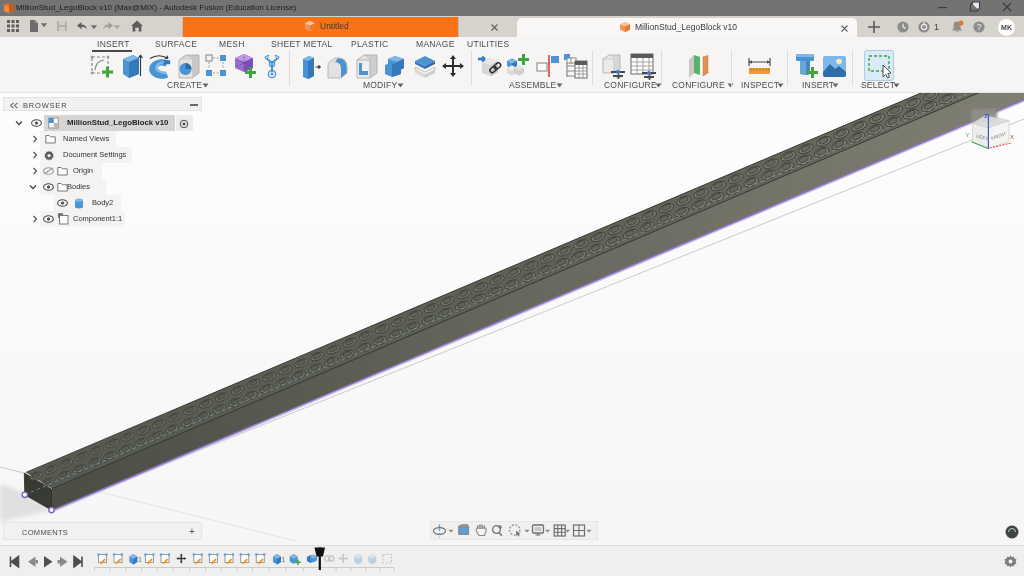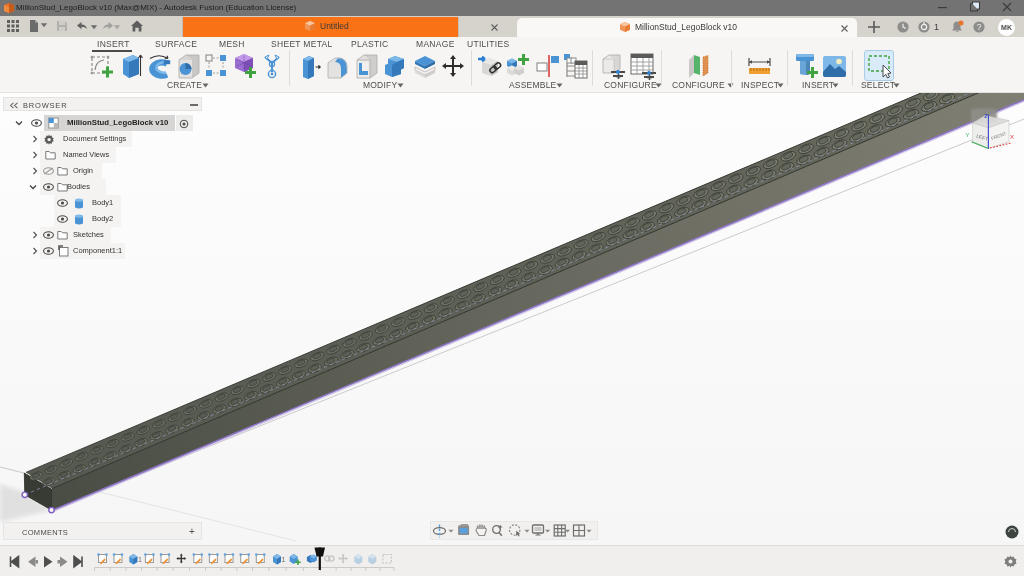--- a/index.html
+++ b/index.html
@@ -915,43 +915,43 @@
   </svg>
   <span class="t" style="left:64px;font-weight:bold;color:#1e1e1e;font-size:7.8px;">MillionStud_LegoBlock v10</span>
   <div class="rowbg" style="left:173px;width:17px;background:#ececea;"></div>
   <svg class="abs" style="left:176px;top:4px" width="10" height="10" viewBox="0 0 10 10">
         <circle cx="5" cy="5" r="3.8" fill="none" stroke="#4a4a4a" stroke-width="1"></circle>
         <circle cx="5" cy="5" r="1.5" fill="#4a4a4a"></circle>
       </svg>
  </div>
 
  <div class="brow">
+  <div class="rowbg" style="left:37px;width:76px;"></div>
+  <svg class="chev" style="left:28px" viewBox="0 0 8 8">
+        <path d="M2.5 1 L5.5 4 L2.5 7" fill="none" stroke="#555" stroke-width="1.2"></path>
+      </svg>
+  <svg class="abs" style="left:42px;top:3px" width="11" height="10" viewBox="0 0 11 10">
+        <path d="M0.8 1.5 L4.2 1.5 L5.4 2.8 L10.2 2.8 L10.2 9 L0.8 9 z" fill="#fdfdfd" stroke="#7a7a7a" stroke-width="1"></path>
+      </svg>
+  <span class="t" style="left:60px">Named Views</span>
+ </div>
+
+ <div class="brow">
   <div class="rowbg" style="left:37px;width:92px;"></div>
   <svg class="chev" style="left:28px" viewBox="0 0 8 8">
         <path d="M2.5 1 L5.5 4 L2.5 7" fill="none" stroke="#555" stroke-width="1.2"></path>
       </svg>
   <svg class="abs" style="left:41px;top:2.5px" width="11" height="11" viewBox="0 0 11 11">
    <path d="M5.5 0.5 L6.4 2.2 L8.4 1.7 L8.8 3.7 L10.6 4.3 L9.7 6.1 L10.6 7.9 L8.8 8.5 L8.4 10.5 L6.4 10 L5.5 11.7 L4.6 10 L2.6 10.5 L2.2 8.5 L0.4 7.9 L1.3 6.1 L0.4 4.3 L2.2 3.7 L2.6 1.7 L4.6 2.2 z" fill="#5a5a5a" transform="scale(0.92)"></path>
    <circle cx="5.1" cy="5.6" r="1.7" fill="#f4f3f1"></circle>
   </svg>
   <span class="t" style="left:60px">Document Settings</span>
  </div>
 
  <div class="brow">
-  <div class="rowbg" style="left:37px;width:76px;"></div>
-  <svg class="chev" style="left:28px" viewBox="0 0 8 8">
-        <path d="M2.5 1 L5.5 4 L2.5 7" fill="none" stroke="#555" stroke-width="1.2"></path>
-      </svg>
-  <svg class="abs" style="left:42px;top:3px" width="11" height="10" viewBox="0 0 11 10">
-        <path d="M0.8 1.5 L4.2 1.5 L5.4 2.8 L10.2 2.8 L10.2 9 L0.8 9 z" fill="#fdfdfd" stroke="#7a7a7a" stroke-width="1"></path>
-      </svg>
-  <span class="t" style="left:60px">Named Views</span>
- </div>
-
- <div class="brow">
   <div class="rowbg" style="left:37px;width:62px;"></div>
   <svg class="chev" style="left:28px" viewBox="0 0 8 8">
         <path d="M2.5 1 L5.5 4 L2.5 7" fill="none" stroke="#555" stroke-width="1.2"></path>
       </svg>
   <svg class="abs" style="left:40px;top:3.5px" width="11" height="8" viewBox="0 0 13 9">
         <ellipse cx="6.5" cy="4.5" rx="5.8" ry="3.9" fill="none" stroke="#9a9a9a" stroke-width="1.3"></ellipse>
         <path d="M1.5 8 L11.5 1" stroke="#9a9a9a" stroke-width="1.3"></path>
       </svg>
   <svg class="abs" style="left:54px;top:3px" width="11" height="10" viewBox="0 0 11 10">
         <path d="M0.8 1.5 L4.2 1.5 L5.4 2.8 L10.2 2.8 L10.2 9 L0.8 9 z" fill="#fdfdfd" stroke="#7a7a7a" stroke-width="1"></path>
@@ -966,61 +966,35 @@
       </svg>
   <svg class="abs" style="left:40px;top:3.5px" width="11" height="8" viewBox="0 0 13 9">
         <ellipse cx="6.5" cy="4.5" rx="5.8" ry="3.9" fill="none" stroke="#4a4a4a" stroke-width="1.3"></ellipse>
         <circle cx="6.5" cy="4.5" r="1.9" fill="#4a4a4a"></circle>
       </svg>
   <svg class="abs" style="left:54px;top:3px" width="11" height="10" viewBox="0 0 11 10">
         <path d="M0.8 1.5 L4.2 1.5 L5.4 2.8 L10.2 2.8 L10.2 9 L0.8 9 z" fill="#fdfdfd" stroke="#7a7a7a" stroke-width="1"></path>
       </svg>
   <span class="t" style="left:64px">Bodies</span>
  </div>
+
 
  <div class="brow">
   <div class="rowbg" style="left:51px;width:67px;"></div>
   <svg class="abs" style="left:54px;top:3.5px" width="11" height="8" viewBox="0 0 13 9">
         <ellipse cx="6.5" cy="4.5" rx="5.8" ry="3.9" fill="none" stroke="#4a4a4a" stroke-width="1.3"></ellipse>
         <circle cx="6.5" cy="4.5" r="1.9" fill="#4a4a4a"></circle>
       </svg>
   <svg class="abs" style="left:71px;top:2.5px" width="10" height="11" viewBox="0 0 10 11">
         <path d="M1 2.2 L1 8.8 A4 1.6 0 0 0 9 8.8 L9 2.2 z" fill="#4a93d4"></path>
         <ellipse cx="5" cy="2.2" rx="4" ry="1.6" fill="#7db8e8"></ellipse>
       </svg>
-  <span class="t" style="left:89px">Body1</span>
- </div>
-
- <div class="brow">
-  <div class="rowbg" style="left:51px;width:67px;"></div>
-  <svg class="abs" style="left:54px;top:3.5px" width="11" height="8" viewBox="0 0 13 9">
-        <ellipse cx="6.5" cy="4.5" rx="5.8" ry="3.9" fill="none" stroke="#4a4a4a" stroke-width="1.3"></ellipse>
-        <circle cx="6.5" cy="4.5" r="1.9" fill="#4a4a4a"></circle>
-      </svg>
-  <svg class="abs" style="left:71px;top:2.5px" width="10" height="11" viewBox="0 0 10 11">
-        <path d="M1 2.2 L1 8.8 A4 1.6 0 0 0 9 8.8 L9 2.2 z" fill="#4a93d4"></path>
-        <ellipse cx="5" cy="2.2" rx="4" ry="1.6" fill="#7db8e8"></ellipse>
-      </svg>
   <span class="t" style="left:89px">Body2</span>
  </div>
 
- <div class="brow">
-  <div class="rowbg" style="left:37px;width:71px;"></div>
-  <svg class="chev" style="left:28px" viewBox="0 0 8 8">
-        <path d="M2.5 1 L5.5 4 L2.5 7" fill="none" stroke="#555" stroke-width="1.2"></path>
-      </svg>
-  <svg class="abs" style="left:40px;top:3.5px" width="11" height="8" viewBox="0 0 13 9">
-        <ellipse cx="6.5" cy="4.5" rx="5.8" ry="3.9" fill="none" stroke="#4a4a4a" stroke-width="1.3"></ellipse>
-        <circle cx="6.5" cy="4.5" r="1.9" fill="#4a4a4a"></circle>
-      </svg>
-  <svg class="abs" style="left:54px;top:3px" width="11" height="10" viewBox="0 0 11 10">
-        <path d="M0.8 1.5 L4.2 1.5 L5.4 2.8 L10.2 2.8 L10.2 9 L0.8 9 z" fill="#fdfdfd" stroke="#7a7a7a" stroke-width="1"></path>
-      </svg>
-  <span class="t" style="left:70px">Sketches</span>
- </div>
 
  <div class="brow">
   <div class="rowbg" style="left:37px;width:85px;"></div>
   <svg class="chev" style="left:28px" viewBox="0 0 8 8">
         <path d="M2.5 1 L5.5 4 L2.5 7" fill="none" stroke="#555" stroke-width="1.2"></path>
       </svg>
   <svg class="abs" style="left:40px;top:3.5px" width="11" height="8" viewBox="0 0 13 9">
         <ellipse cx="6.5" cy="4.5" rx="5.8" ry="3.9" fill="none" stroke="#4a4a4a" stroke-width="1.3"></ellipse>
         <circle cx="6.5" cy="4.5" r="1.9" fill="#4a4a4a"></circle>
       </svg>

